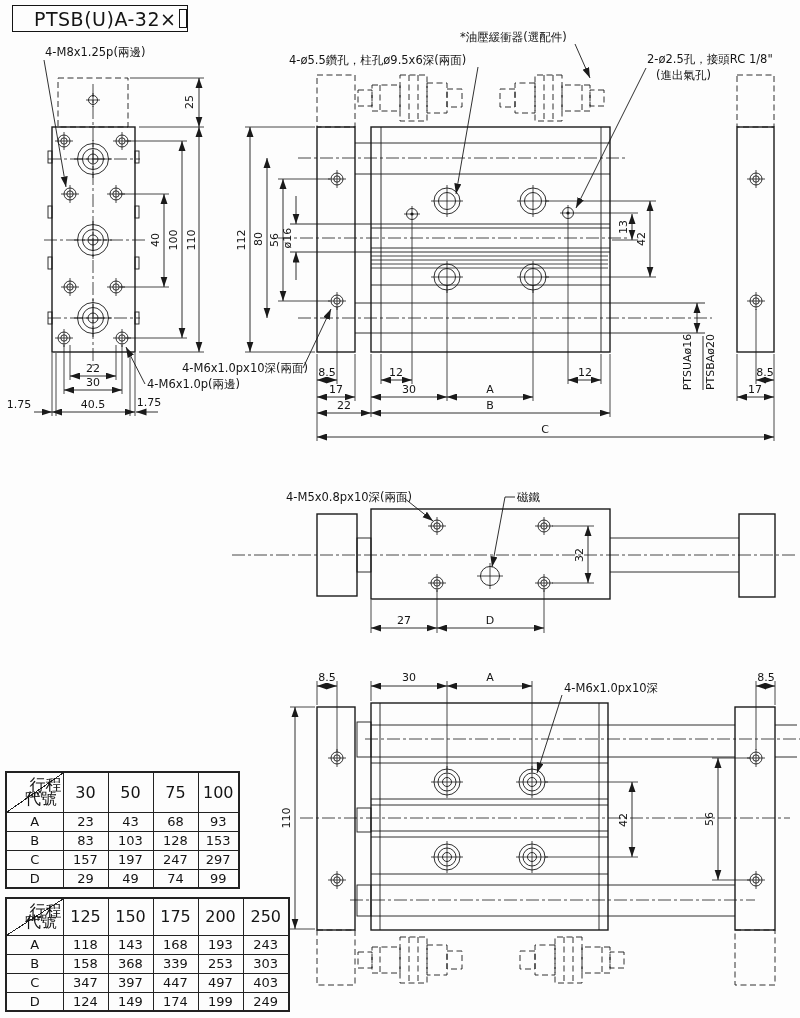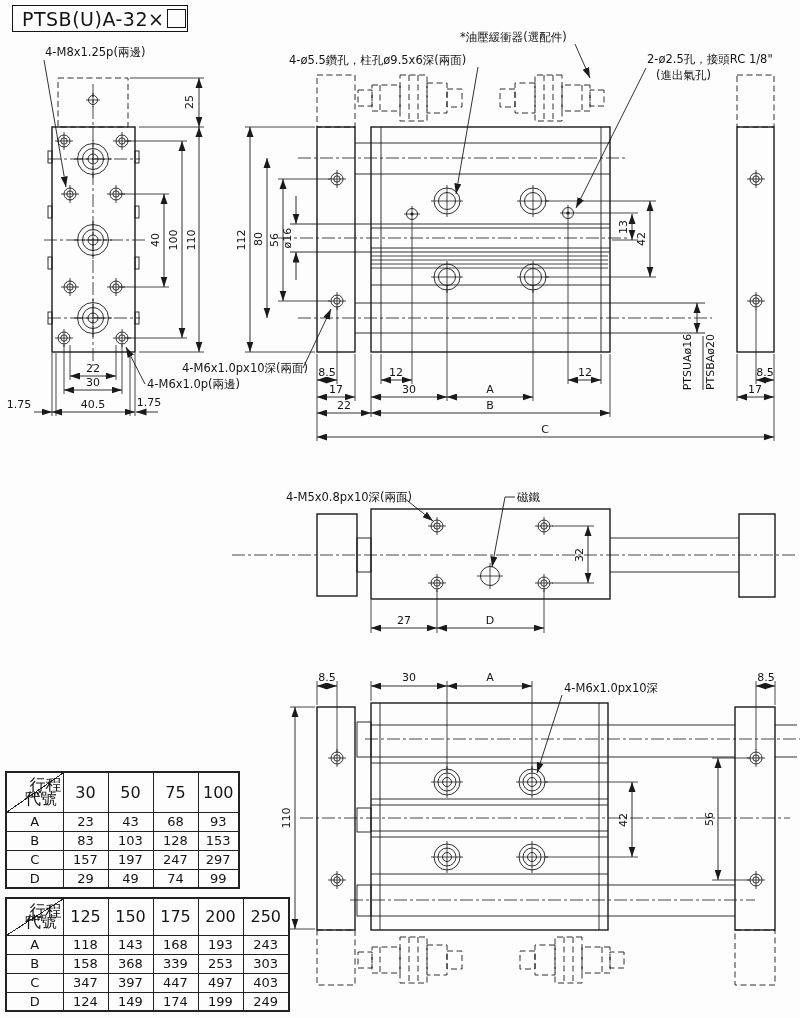--- a/index.html
+++ b/index.html
@@ -11,21 +11,21 @@
   .t{stroke:#1a1a1a;stroke-width:0.9;fill:none;}
   .ext{stroke:#1a1a1a;stroke-width:0.8;fill:none;}
   .dsh{stroke-dasharray:6 3.5;}
   .cl{stroke:#1a1a1a;stroke-width:0.8;fill:none;stroke-dasharray:13 3 3 3;}
   .dl{stroke:#1a1a1a;stroke-width:0.9;fill:none;marker-start:url(#mb);marker-end:url(#ma);}
   .ld{stroke:#1a1a1a;stroke-width:0.9;fill:none;marker-end:url(#ma);}
   .dim{font-size:11px;text-anchor:middle;}
   .ann{font-size:11.5px;}
   
   .title-box{position:absolute;left:12px;top:5px;width:176px;height:27px;border:1.6px solid #141414;
-             display:flex;align-items:center;padding-left:9px;box-sizing:border-box;
+             display:flex;align-items:center;padding-left:21px;box-sizing:border-box;
              font-size:19px;letter-spacing:0.5px;color:#141414;white-space:nowrap;}
   .title-box .sq{display:inline-block;width:17px;height:17px;border:1.4px solid #141414;margin-left:3px;}
   
   .tbl{position:absolute;color:#141414;}
   .tbl table{border-collapse:collapse;table-layout:fixed;border:2px solid #222;}
   .tbl td{border:1px solid #222;text-align:center;vertical-align:middle;
           font-size:13px;padding:0;overflow:hidden;}
   .tbl tr.hdr td{font-size:16px;}
   .tbl td.corner{position:relative;font-size:12px;
       background:linear-gradient(to bottom right,transparent 49.2%,#222 49.2%,#222 50.8%,transparent 50.8%);}

